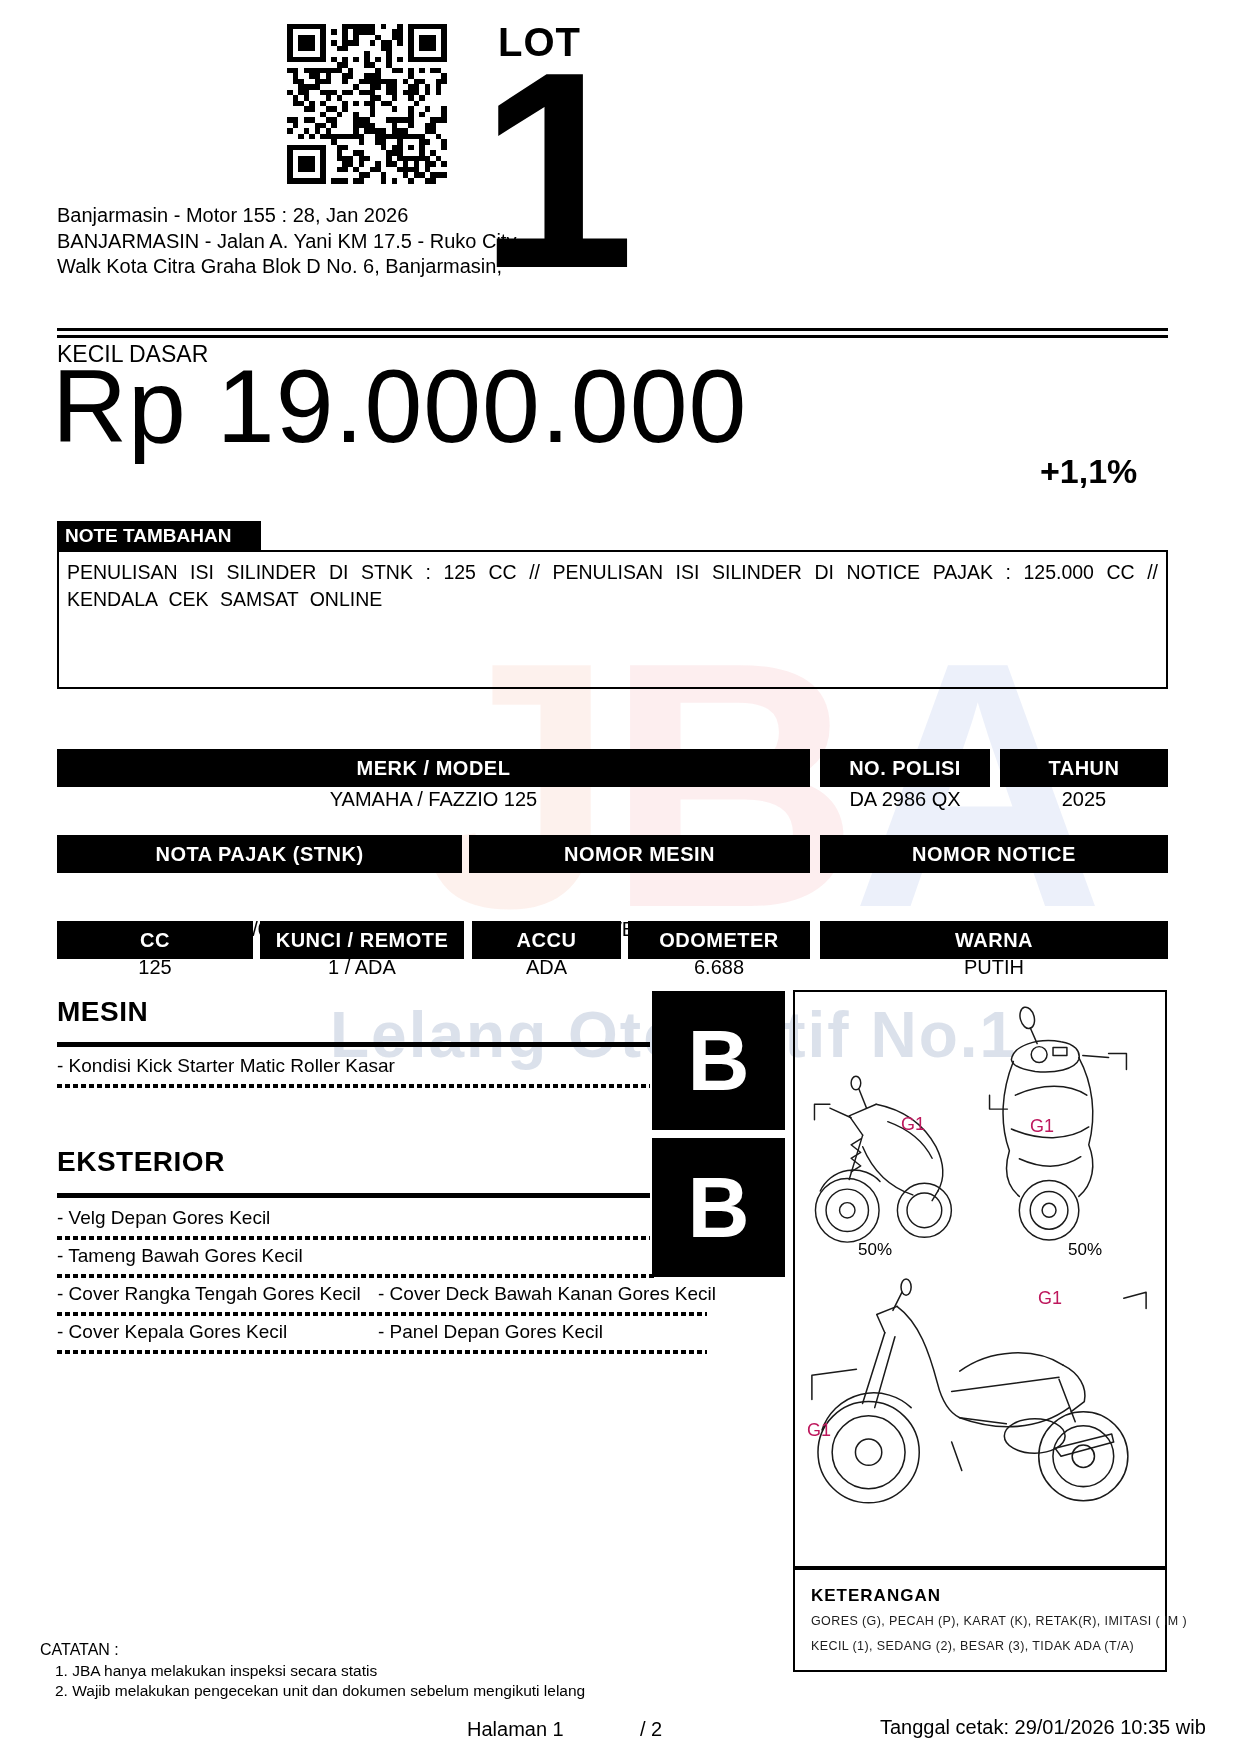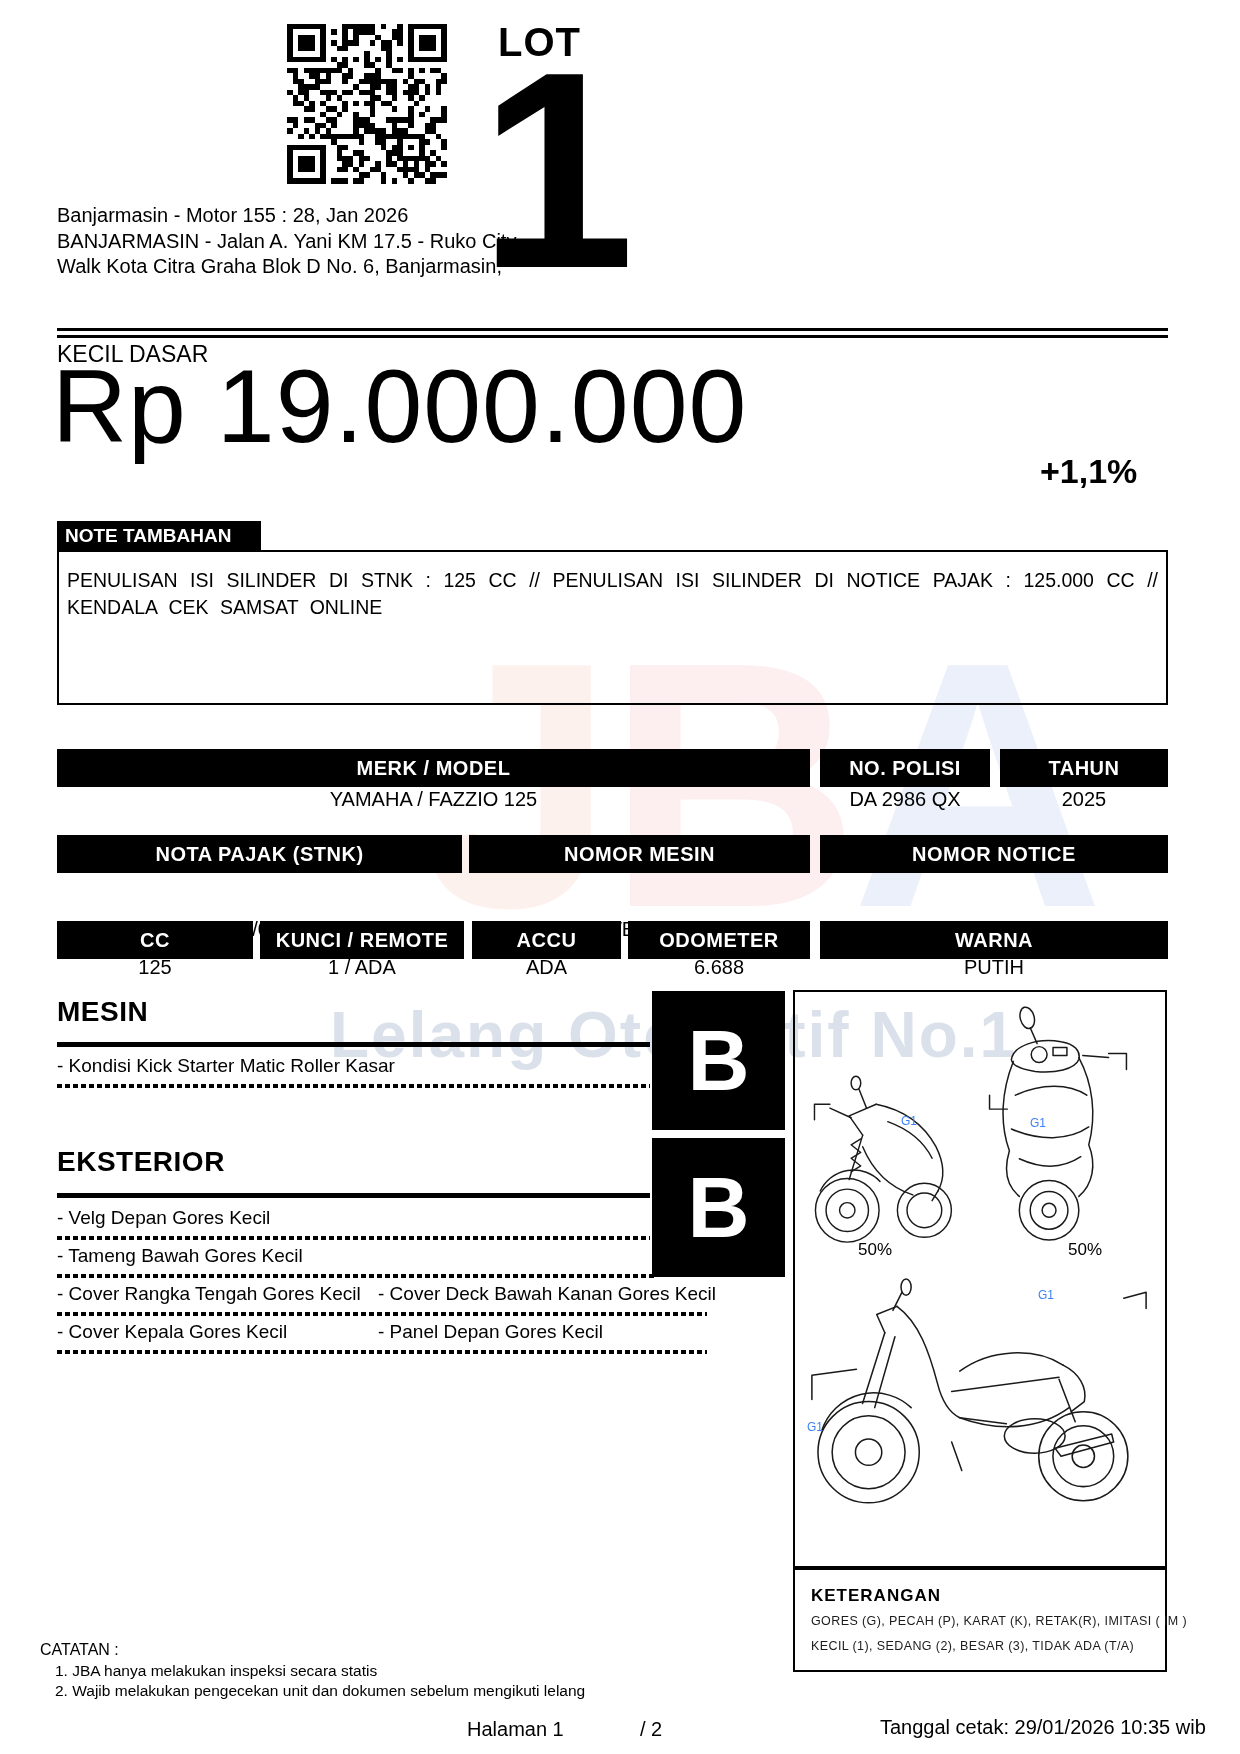--- a/index.html
+++ b/index.html
@@ -20,21 +20,21 @@
   .lot-label{position:absolute;left:498px;top:20px;font-size:40px;font-weight:bold;letter-spacing:1px;}
   .lot-number{position:absolute;left:452px;top:30px;width:210px;text-align:center;font-size:280px;font-weight:bold;line-height:1;}
   .address{position:absolute;left:57px;top:203px;font-size:20px;line-height:25.5px;}
 
   .rule-double{position:absolute;left:57px;top:328px;width:1111px;height:4px;border-top:3px solid #000;border-bottom:3px solid #000;}
   .harga-label{position:absolute;left:57px;top:341px;font-size:23px;}
   .price{position:absolute;left:52px;top:352px;font-size:104px;line-height:1.05;letter-spacing:1px;white-space:nowrap;}
   .price-change{position:absolute;left:1040px;top:452px;font-size:34px;font-weight:bold;}
 
   .note-label{position:absolute;left:57px;top:521px;width:196px;height:29px;line-height:29px;background:#000;color:#fff;font-size:19px;font-weight:bold;padding-left:8px;}
-  .note-box{position:absolute;left:57px;top:550px;width:1091px;height:121px;border:2px solid #000;padding:15px 8px;font-size:19.5px;line-height:27px;}
+  .note-box{position:absolute;left:57px;top:550px;width:1091px;height:121px;border:2px solid #000;padding:7px 8px;font-size:19.5px;line-height:27px;}
   .note-line1{text-align:justify;text-align-last:justify;}
   .note-line2{word-spacing:6px;}
 
   
   .hbar{position:absolute;height:38px;background:#000;color:#fff;font-weight:bold;font-size:20px;display:flex;align-items:center;justify-content:center;letter-spacing:.5px;margin-top:12px;}
   .val{position:absolute;height:38px;font-size:20px;display:flex;align-items:center;justify-content:center;}
   .r1{top:737px;} .r1v{top:780px;} .r2{top:823px;} .r2v{top:866px;margin-top:44px;} .r3{top:909px;} .r3v{top:948px;}
   .colA{left:57px;width:753px;} .colB{left:820px;width:170px;} .colC{left:1000px;width:168px;}
   .colD{left:57px;width:405px;} .colE{left:469px;width:341px;} .colF{left:820px;width:348px;}
   .colG{left:57px;width:196px;} .colH{left:260px;width:204px;} .colI{left:472px;width:149px;} .colJ{left:628px;width:182px;}
@@ -46,21 +46,21 @@
   .item .col2{position:absolute;left:321px;white-space:nowrap;}
   .dot{position:absolute;left:57px;height:4px;background-image:repeating-linear-gradient(90deg,#000 0 5px,transparent 5px 8px);}
   .grade{position:absolute;left:652px;width:133px;height:139px;background:#000;color:#fff;display:flex;align-items:center;justify-content:center;font-size:86px;font-weight:bold;}
 
   
   .diagram-box{position:absolute;left:793px;top:990px;width:370px;height:574px;border:2px solid #000;}
   .keterangan-box{position:absolute;left:793px;top:1568px;width:370px;height:100px;border:2px solid #000;}
   .ket-title{position:absolute;left:16px;top:16px;font-size:17px;font-weight:bold;letter-spacing:1px;}
   .ket-line{position:absolute;left:16px;font-size:12.5px;letter-spacing:.4px;color:#1c1c1c;white-space:nowrap;}
   .pct{position:absolute;width:70px;text-align:center;font-size:17px;}
-  .g1{position:absolute;font-size:12px;color:#3b82f6;}
+  .g1{position:absolute;font-size:18px;color:#be185d;}
   .sk{position:absolute;}
   .sk path,.sk circle,.sk ellipse,.sk polyline,.sk rect{fill:none;stroke:#1a1a1a;stroke-width:1.5;stroke-linecap:round;stroke-linejoin:round;}
 
   
   .catatan-title{position:absolute;left:40px;top:1641px;font-size:16px;}
   .catatan-item{position:absolute;left:55px;font-size:15.5px;}
   .page-num{position:absolute;top:1718px;font-size:20px;}
   .print-date{position:absolute;left:880px;top:1716px;font-size:20px;}
 </style>
 </head>

